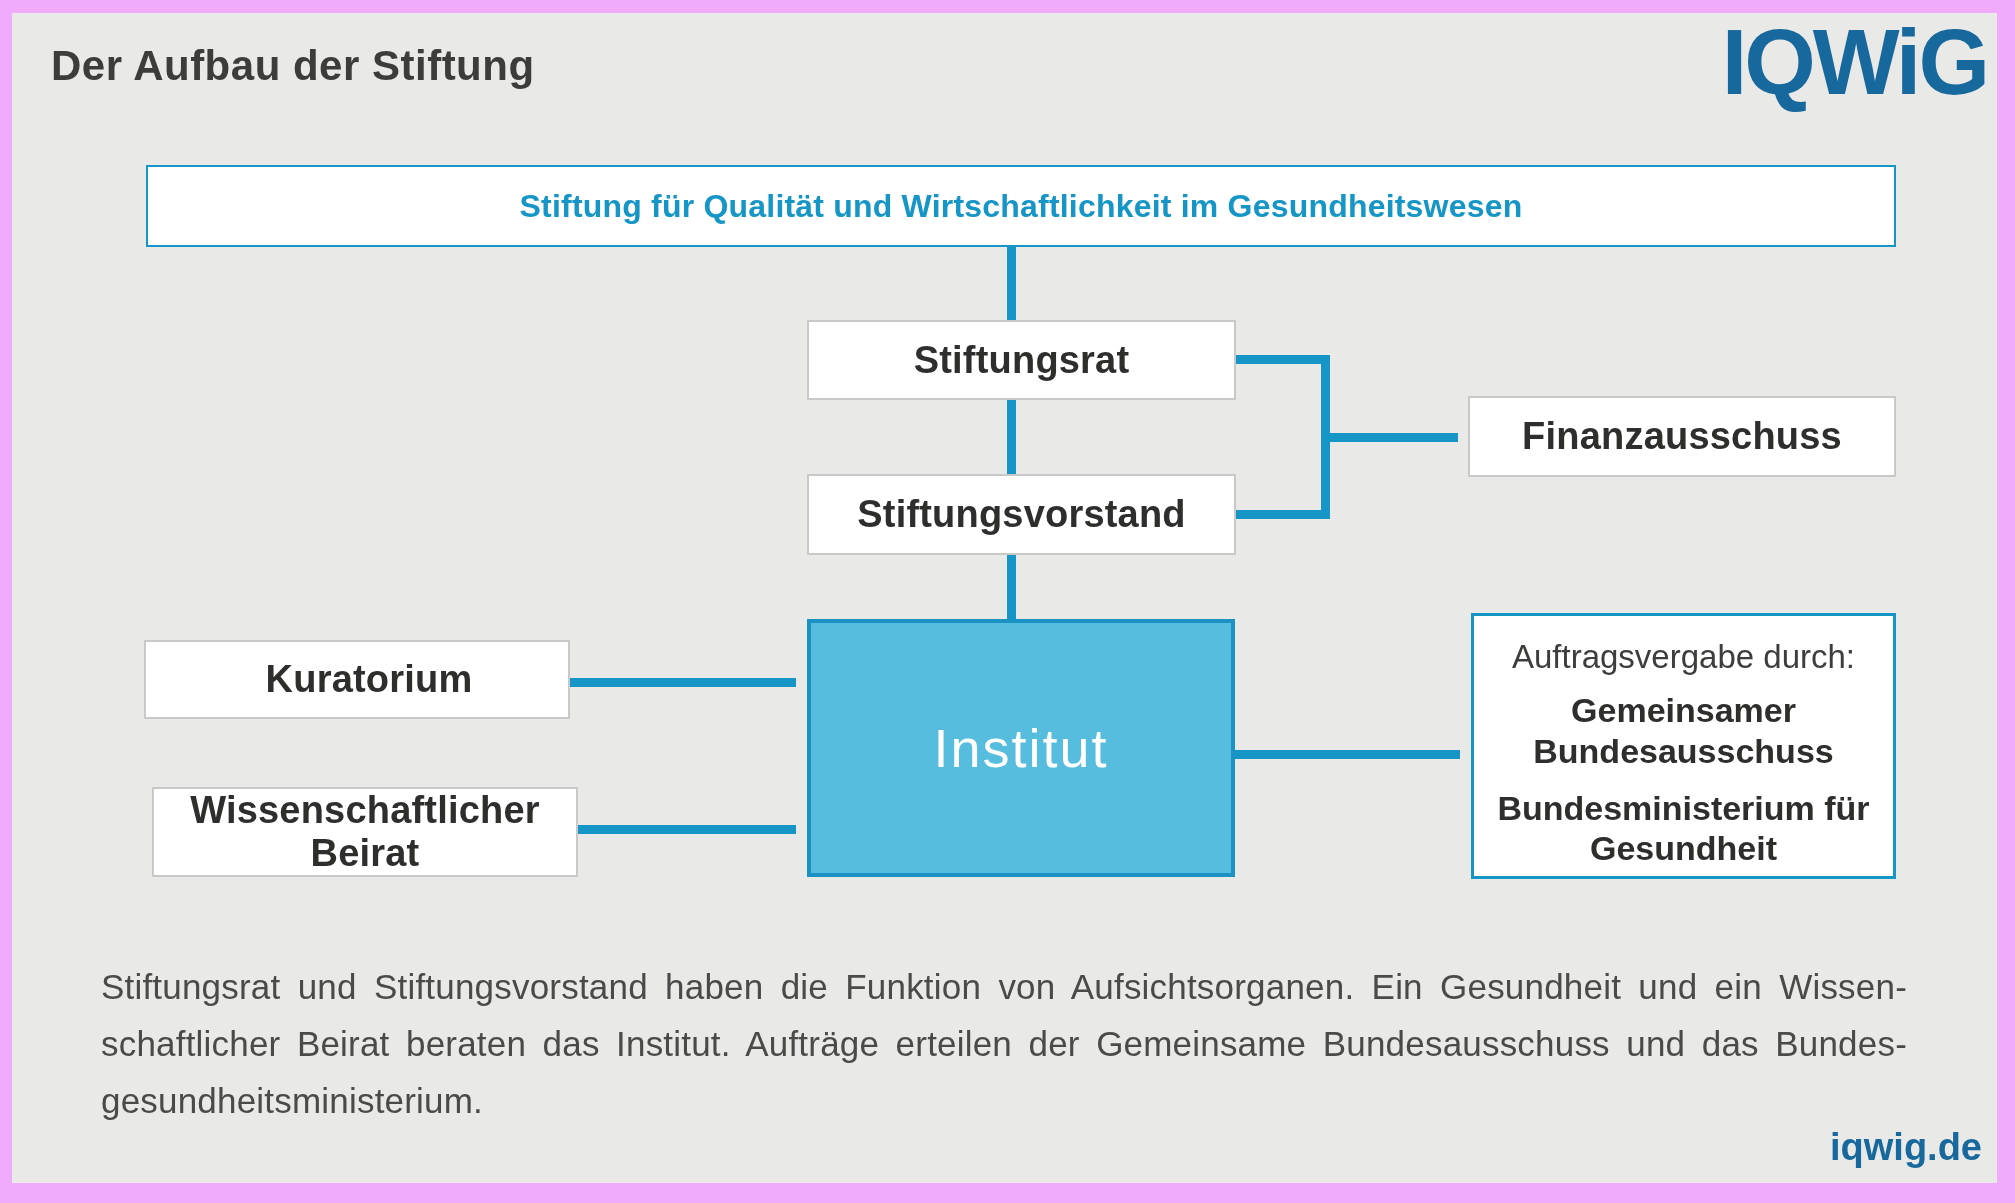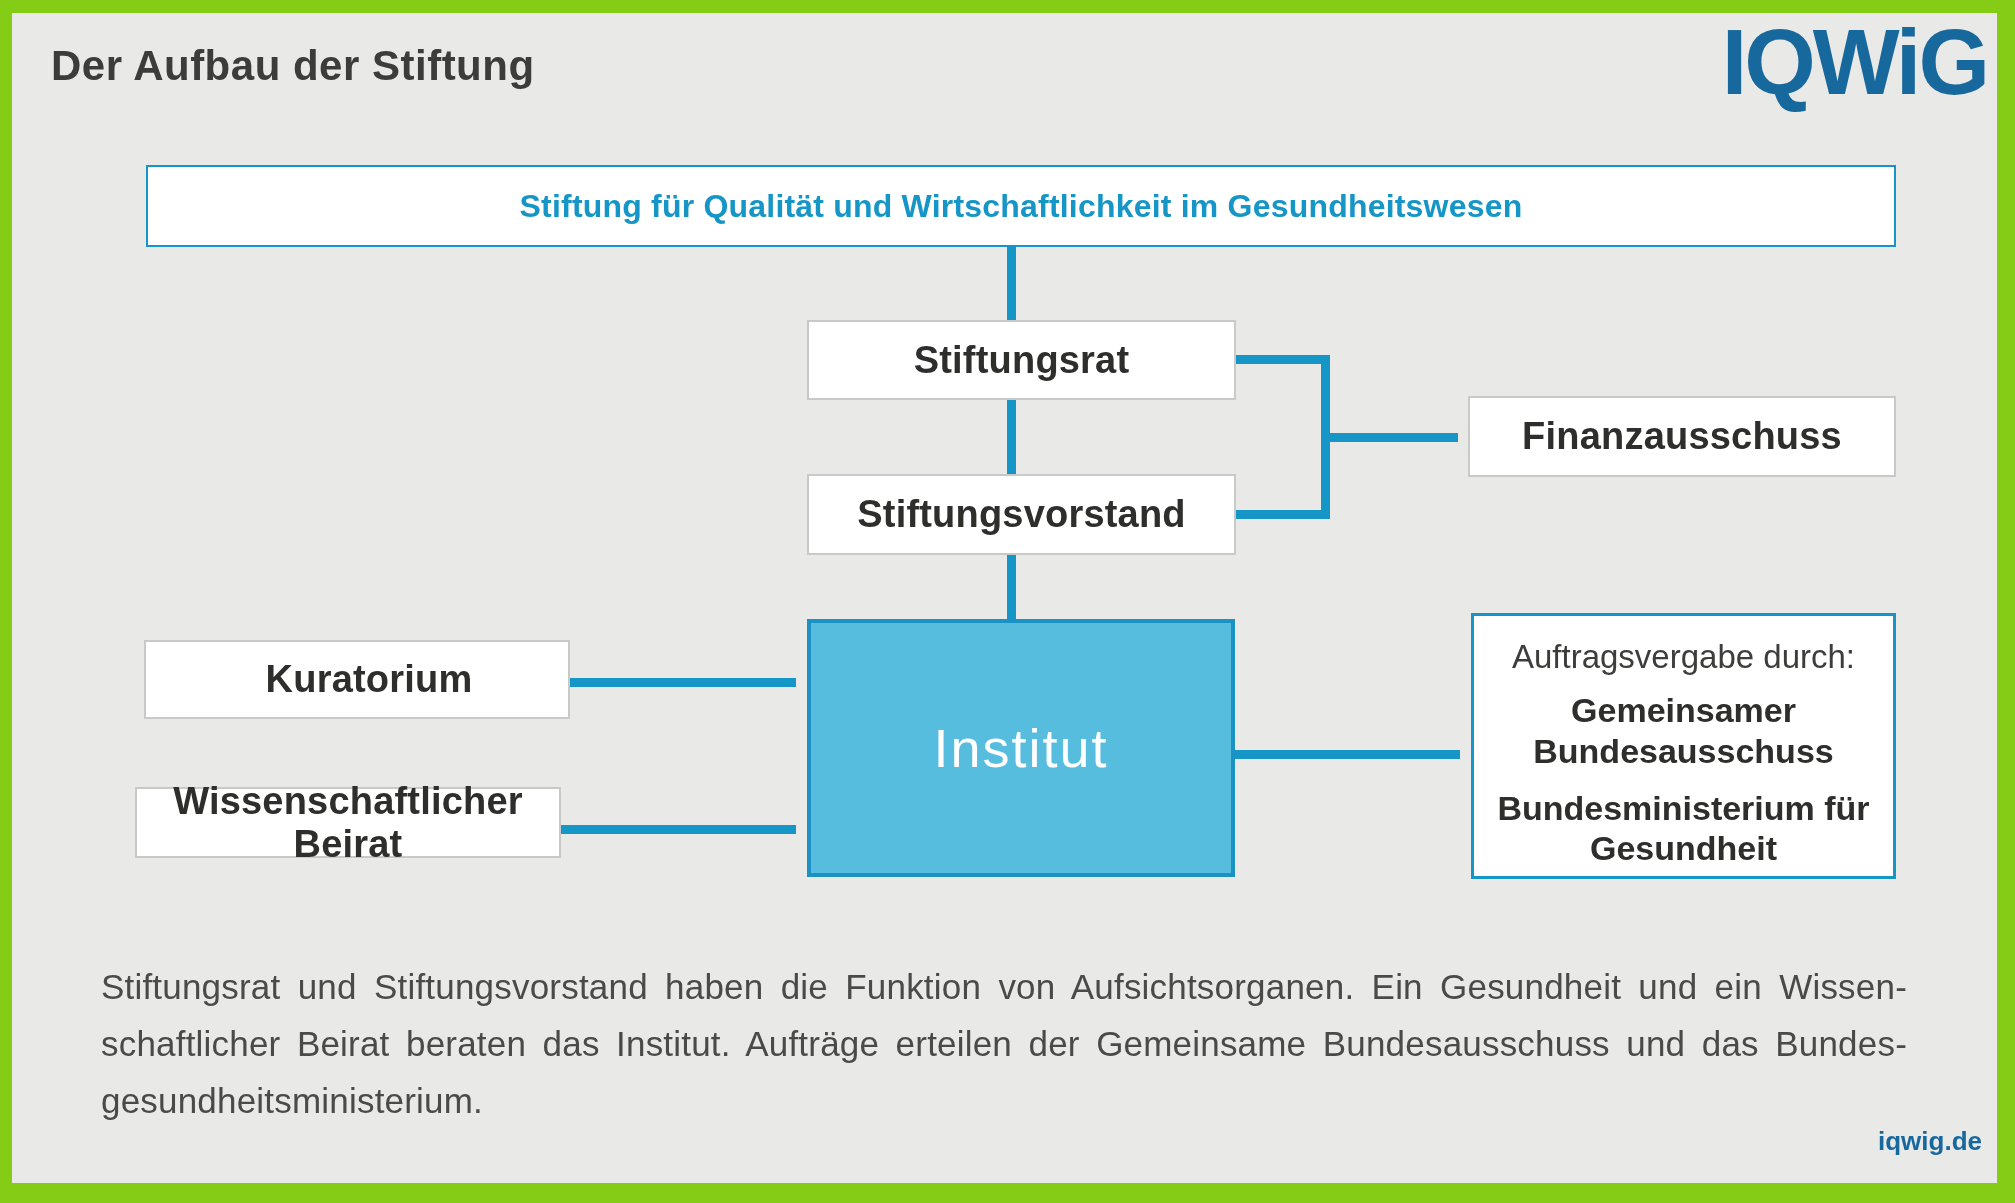--- a/index.html
+++ b/index.html
@@ -3,21 +3,21 @@
 <meta charset="utf-8">
 <style>
   * { margin: 0; padding: 0; box-sizing: border-box; }
   html, body { background: #ffffff; }
   body { font-family: "Liberation Sans", sans-serif; }
 
   .page {
     position: relative;
     width: 2015px;
     height: 1203px;
-    background: #84cc16;
+    background: #f0abfc;
     overflow: hidden;
   }
 
   .panel {
     position: absolute;
     left: 12px; top: 13px;
     width: 1985px; height: 1170px;
     background: #e9e9e8;
   }
 
@@ -65,21 +65,21 @@
   }
   .foundation .label {
     font-size: 32px;
     color: #1596c6;
   }
 
   .b-stiftungsrat      { left: 794px; top: 320px; width: 429px; height: 80px; }
   .b-stiftungsvorstand { left: 794px; top: 474px; width: 429px; height: 81px; }
   .b-finanzausschuss   { left: 1455px; top: 396px; width: 428px; height: 81px; }
   .b-kuratorium        { left: 131px; top: 640px; width: 426px; height: 79px; padding-left: 24px; }
-  .b-beirat            { left: 122px; top: 787px; width: 426px; height: 71px; }
+  .b-beirat            { left: 139px; top: 787px; width: 426px; height: 90px; }
 
   .b-institut {
     left: 794px; top: 619px;
     width: 428px; height: 258px;
     background: #57bdde;
     border: 4px solid #1a93c4;
   }
   .b-institut .label {
     font-size: 54px;
     font-weight: 400;
@@ -135,21 +135,21 @@
     letter-spacing: 0.2px;
   }
   .cap-line.justify {
     text-align: justify;
     text-align-last: justify;
   }
 
   .website {
     position: absolute;
     right: 33px; top: 1126px;
-    font-size: 26px;
+    font-size: 38px;
     font-weight: bold;
     color: #17689c;
   }
 </style>
 </head>
 <body>
 
 <div class="page">
 
   <div class="panel"></div>

